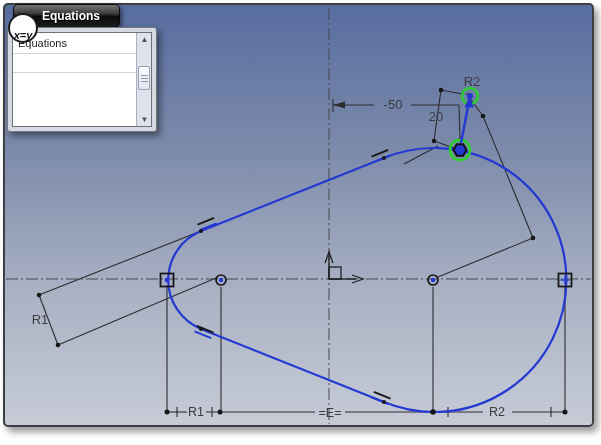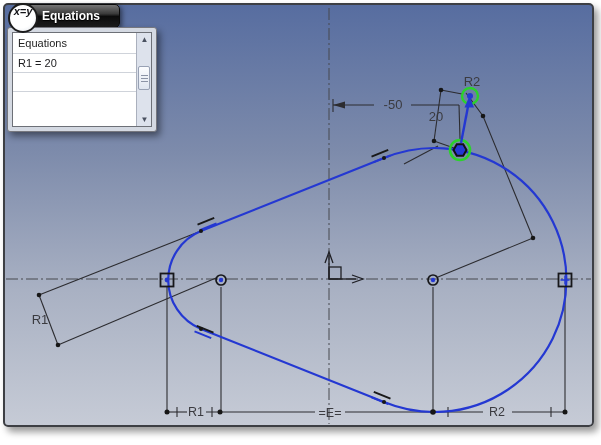--- a/index.html
+++ b/index.html
@@ -21,24 +21,24 @@
   #eq-titlebar {
     position:absolute; left:13px; top:4px; width:107px; height:24px;
     background:linear-gradient(180deg,#757575 0%, #3a3a3a 40%, #0b0b0b 52%, #1d1d1d 100%);
     border:1px solid #0a0a0a; border-radius:5px;
     box-shadow:2px 2px 5px rgba(0,0,0,.5);
     color:#fff; font-size:12px; font-weight:bold;
     display:flex; align-items:center; padding-left:28px;
     text-shadow:0 1px 1px #000;
   }
   #eq-badge {
-    position:absolute; left:8px; top:3px; width:30px; height:30px;
+    position:absolute; left:8px; top:13px; width:30px; height:30px;
     background:radial-gradient(circle at 40% 35%, #ffffff 60%, #dfe3ea 100%);
     border:2px solid #1c1c1c; border-radius:50%;
-    display:flex; align-items:flex-start; justify-content:center;
+    display:flex; align-items:flex-end; justify-content:center;
     font-size:11px; font-weight:bold; font-style:italic; color:#16161a; z-index:5;
   }
   #eq-body {
     position:absolute; left:7px; top:27px; width:150px; height:105px;
     background:#d4d9e2; border:1px solid #76777e; border-radius:3px;
     box-shadow:3px 4px 7px rgba(0,0,0,.45); z-index:4;
   }
   #eq-list {
     position:absolute; left:4px; top:4px; right:4px; bottom:4px;
     background:#ffffff; border:1px solid #6d7077;
@@ -211,21 +211,20 @@
     <span>Equations</span>
   </div>
   <div id="eq-badge">
     <span>x=y</span>
   </div>
 
   <div id="eq-body">
     <div id="eq-list">
       <div class="eq-rows">
         <div class="eq-row header">Equations</div>
-        <div class="eq-row">R1 = 20</div>
         <div class="eq-row"></div>
       </div>
       <div id="eq-scrollbar">
         <div class="sb-btn" id="sb-up">▲</div>
         <div id="sb-thumb">
           <div id="sb-grip"></div>
         </div>
         <div class="sb-btn" id="sb-down">▼</div>
       </div>
     </div>

